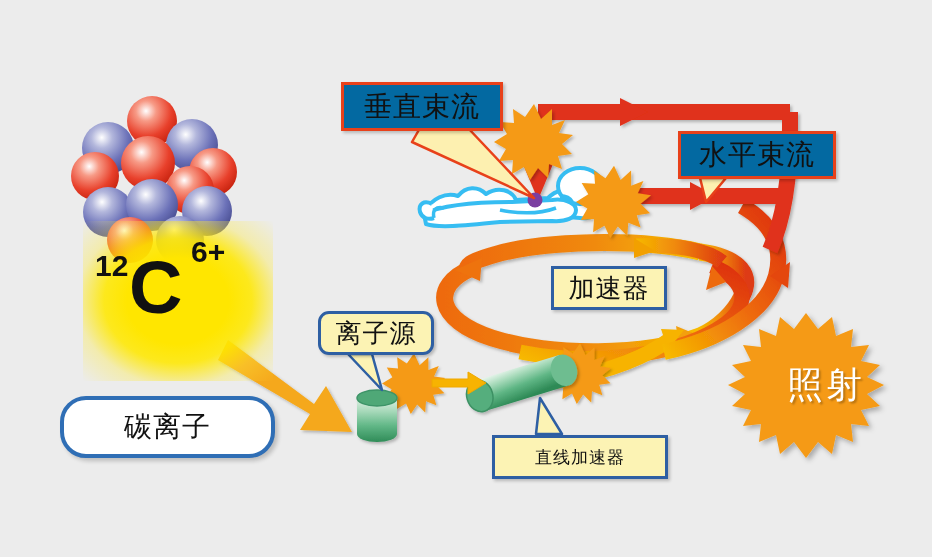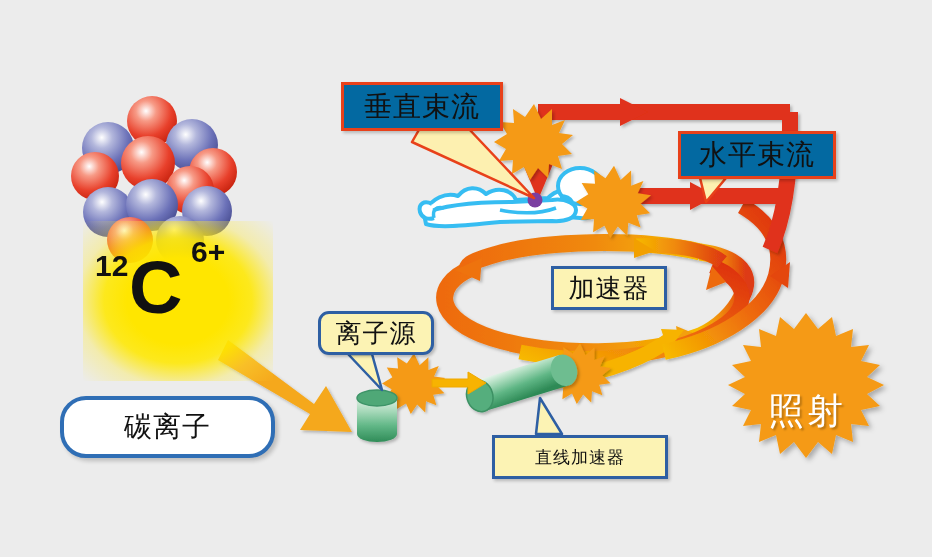--- a/index.html
+++ b/index.html
@@ -56,26 +56,25 @@
   #isotope{
     position:absolute;left:18px;top:140px;width:200px;height:120px;z-index:3;
     color:#111;font-weight:bold;
   }
   #isotope .mass{position:absolute;left:22px;top:14px;font-size:30px;}
   #isotope .sym{position:absolute;left:56px;top:16px;font-size:74px;line-height:74px;}
   #isotope .chg{position:absolute;left:118px;top:0px;font-size:30px;}
 
   
   #burst-label{
-    position:absolute;left:718px;top:359px;width:178px;height:52px;
+    position:absolute;left:737px;top:359px;width:178px;height:52px;
     display:flex;align-items:center;justify-content:center;
     color:#ffffff;font-size:36px;letter-spacing:3px;
     text-shadow:2px 2px 2px rgba(0,0,0,.25);
     z-index:35;
-    margin-top:26px;
   }
 </style>
 </head>
 <body>
 
 <div id="stage">
 
   <svg id="svgroot" viewBox="0 0 932 557">
     <defs>
       <radialGradient id="gProton" cx="38%" cy="30%" r="72%">

